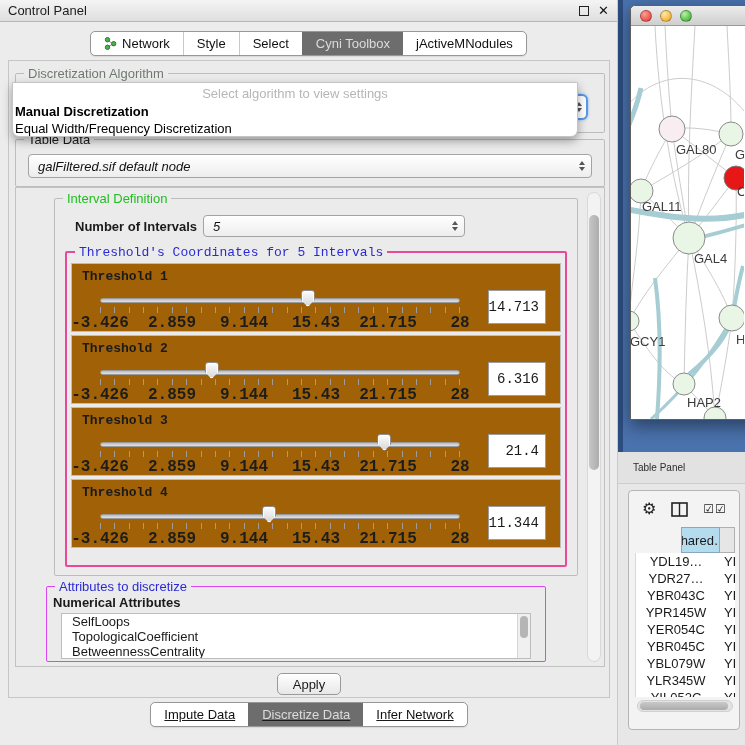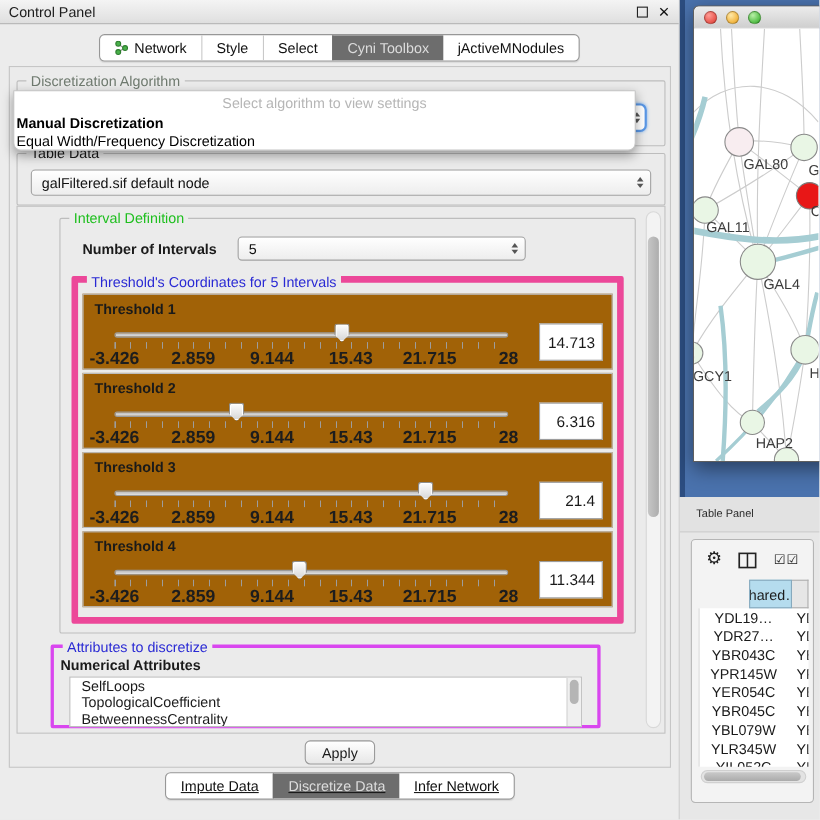--- a/index.html
+++ b/index.html
@@ -32,50 +32,50 @@
   .group{position:relative; border:1px solid #bdbdbd; border-radius:2px;}
   .gtitle{position:absolute; top:-8px; left:8px; background:#ebebeb; padding:0 4px; font-size:13px; line-height:15px; white-space:nowrap;}
   .gtitle.green{color:var(--accent-green);}
   .gtitle.blue{color:var(--accent-blue);}
   .gtitle.gray{color:#6f7a6f;}
 
   .algo-group{position:absolute; left:6px; top:12px; width:590px; height:60px;}
   .tabledata-group{position:absolute; left:6px; top:78px; width:590px; height:48px;}
 
   .combo{height:24px; border:1px solid #a3a3a3; border-radius:4px; background:linear-gradient(#ffffff,#ededed); display:flex; align-items:center; padding:0 6px 0 9px; font-size:13px; color:#111;}
-  .combo .clabel{flex:1; overflow:hidden; white-space:nowrap;}
+  .combo .clabel{flex:1; overflow:hidden; white-space:nowrap;font-style:italic;}
   .stepper{display:flex; flex-direction:column; align-items:center; gap:2px; margin-left:4px;}
   .stepper i{display:block; width:0; height:0; border-left:3.5px solid transparent; border-right:3.5px solid transparent;}
   .stepper i.up{border-bottom:4px solid #555;}
   .stepper i.down{border-top:4px solid #555;}
   .td-combo{margin:14px 12px 0 12px;}
 
   .scroll-panel{position:absolute; left:6px; top:126px; width:590px; height:480px; border:1px solid #c2c2c2; background:#ebebeb;}
   .vscroll{position:absolute; right:3px; top:4px; bottom:4px; width:14px; background:#f3f3f3; border:1px solid #d8d8d8; border-radius:7px;}
   .vscroll .thumb{position:absolute; left:1px; right:1px; top:22px; height:255px; border-radius:6px; background:linear-gradient(90deg,#c6c6c6,#adadad);}
 
   .interval-group{position:absolute; left:38px; top:10px; width:524px; height:378px;}
   .num-row{display:flex; align-items:center; margin:16px 0 0 20px;}
-  .num-label{font-weight:bold; font-size:13px; margin-right:19px;text-align:right;}
+  .num-label{font-weight:bold; font-size:13px; margin-right:6px;text-align:right;}
   .num-combo{width:262px; height:22px;}
 
-  .thr-group{position:absolute; left:10px; top:52px; width:502px; height:316px; border:6px solid #ec4899;}
+  .thr-group{position:absolute; left:10px; top:52px; width:502px; height:316px; border:2px solid #ec4899;font-family:Liberation Mono, monospace;}
   .thr-box{position:relative; margin:3px 4px 3px 4px; height:69px; border:1px solid #bdbdbd; background:#a16207;}
   .thr-label{font-weight:bold; font-size:13px; padding:5px 0 0 10px;}
   .thr-row{position:absolute; left:28px; right:8px; top:24px; height:44px; display:flex; align-items:flex-start;}
   .slider{position:relative; width:360px; height:44px;}
   .track{position:absolute; left:0; right:0; top:10px; height:5px; border:1px solid #9a9a9a; border-radius:3px; background:linear-gradient(#bcbcbc,#e2e2e2);}
   .thumb-sl{position:absolute; top:2px; width:14px; height:17px; background:linear-gradient(#fdfdfd,#d6d6d6); border:1px solid #8e8e8e; border-radius:3px 3px 0 0; clip-path:polygon(0 0,100% 0,100% 58%,50% 100%,0 58%); box-shadow:inset 0 0 0 1px #fff;}
   .ticks{position:absolute; left:0; right:0; top:19px; height:6px; background-image:repeating-linear-gradient(to right,#9d9d9d 0 1px,transparent 1px 14.36px);}
   .scale{position:absolute; left:0; right:0; top:26px; height:14px; font-size:16px; font-weight:bold; color:#1d1d1d;}
   .scale span{position:absolute; transform:translateX(-50%); white-space:nowrap;}
   .sc0{left:0;} .sc1{left:20%;} .sc2{left:40%;} .sc3{left:60%;} .sc4{left:80%;} .sc5{left:100%;}
   .value-box{margin-left:28px; margin-top:2px; width:58px; height:34px; background:#fff; border:1px solid #9c9c9c; font-size:14px; display:flex; align-items:center; justify-content:flex-end; padding-right:6px;}
 
-  .attr-group{position:absolute; left:30px; top:398px; width:500px; height:76px; border:3px solid #d946ef;}
+  .attr-group{position:absolute; left:30px; top:398px; width:500px; height:76px; border:1px solid #d946ef;}
   .attr-heading{font-weight:bold; font-size:13px; padding:8px 0 3px 6px;}
   .listbox{position:relative; margin:0 14px; height:46px; background:#fff; border:1px solid #bdbdbd; overflow:hidden;}
   .listbox .li{font-size:13px; line-height:15px; padding-left:10px; white-space:nowrap;}
   .list-vscroll{position:absolute; right:0; top:0; bottom:0; width:13px; background:#f0f0f0; border-left:1px solid #d5d5d5;}
   .list-vscroll .thumb{position:absolute; left:2px; right:2px; top:2px; height:22px; border-radius:5px; background:#b9a9a9; background:#b5b5b5;}
 
   .apply-row{position:absolute; left:0; right:0; top:612px; display:flex; justify-content:center;}
   .btn{min-width:64px; height:22px; border:1px solid #9a9a9a; border-radius:5px; background:linear-gradient(#ffffff,#e7e7e7); font-size:13px; display:flex; align-items:center; justify-content:center; padding:0 12px; box-shadow:0 1px 0 rgba(255,255,255,.8) inset;}
 
   .bottom-tabbar{position:absolute; left:0; width:618px; top:702px; display:flex; justify-content:center;text-decoration:underline;}

